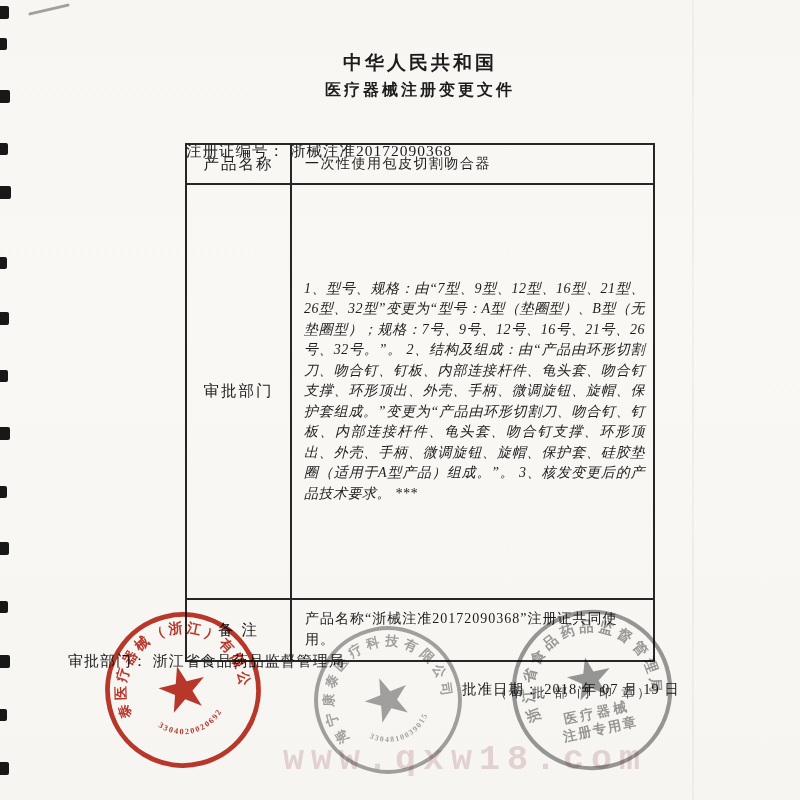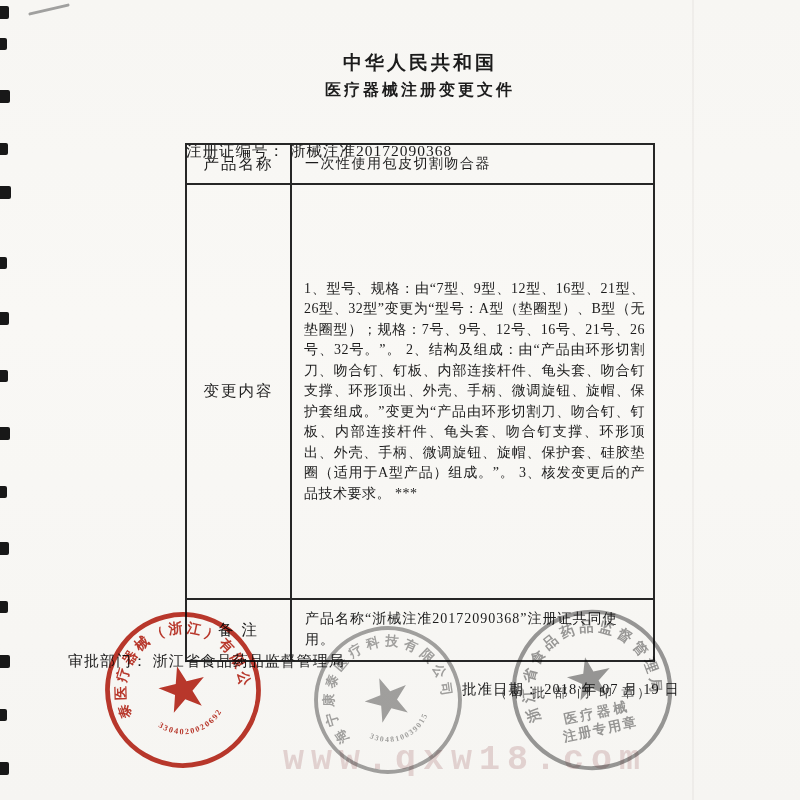--- a/index.html
+++ b/index.html
@@ -26,21 +26,21 @@
 
   table.doc{
     position:absolute;left:185px;top:143px;width:470px;height:517px;
     border-collapse:collapse;table-layout:fixed;
   }
   table.doc td{border:2px solid #262626;vertical-align:middle;padding:0;}
   td.lbl{width:103px;text-align:center;font-size:15.5px;letter-spacing:2px;}
   td.val{font-size:14px;margin-top:44px;}
   .val-inner{padding:6px 8px 6px 13px;letter-spacing:1.5px;}
   .change-inner{padding:8px 8px 8px 12px;letter-spacing:0.5px;line-height:20.5px;
-    text-align:justify;}
+    text-align:justify;font-style:italic;}
   tr.r1{height:40px;} tr.r2{height:415px;} tr.r3{height:62px;}
   tr.r3 .val-inner{letter-spacing:1px;line-height:21px;padding-top:4px;}
 
   .footer-dept{position:absolute;left:68px;top:652px;font-size:15px;letter-spacing:1px;}
   .footer-date{position:absolute;left:462px;top:680px;font-size:14.5px;letter-spacing:1px;}
   .seal-note{position:absolute;left:494px;top:684px;font-size:13px;color:#3d3d3d;
     letter-spacing:3px;}
 
   .watermark{position:absolute;left:283px;top:740px;font-size:35px;font-weight:bold;
     font-family:Liberation Mono, monospace;
@@ -84,21 +84,21 @@
 
   <table class="doc">
     <tbody>
         <tr class="r1">
       <td class="lbl">产品名称</td>
       <td class="val">
         <div class="val-inner">一次性使用包皮切割吻合器</div>
       </td>
     </tr>
     <tr class="r2">
-      <td class="lbl">变更内容</td>
+      <td class="lbl">审批部门</td>
       <td class="val">
         <div class="change-inner">1、型号、规格：由“7型、9型、12型、16型、21型、26型、32型”变更为“型号：A型（垫圈型）、B型（无垫圈型）；规格：7号、9号、12号、16号、21号、26号、32号。”。 2、结构及组成：由“产品由环形切割刀、吻合钉、钉板、内部连接杆件、龟头套、吻合钉支撑、环形顶出、外壳、手柄、微调旋钮、旋帽、保护套组成。”变更为“产品由环形切割刀、吻合钉、钉板、内部连接杆件、龟头套、吻合钉支撑、环形顶出、外壳、手柄、微调旋钮、旋帽、保护套、硅胶垫圈（适用于A型产品）组成。”。 3、核发变更后的产品技术要求。 ***</div>
       </td>
     </tr>
     <tr class="r3">
       <td class="lbl">备  注</td>
       <td class="val">
         <div class="val-inner">产品名称“浙械注准20172090368”注册证共同使用。</div>
       </td>
     </tr>

